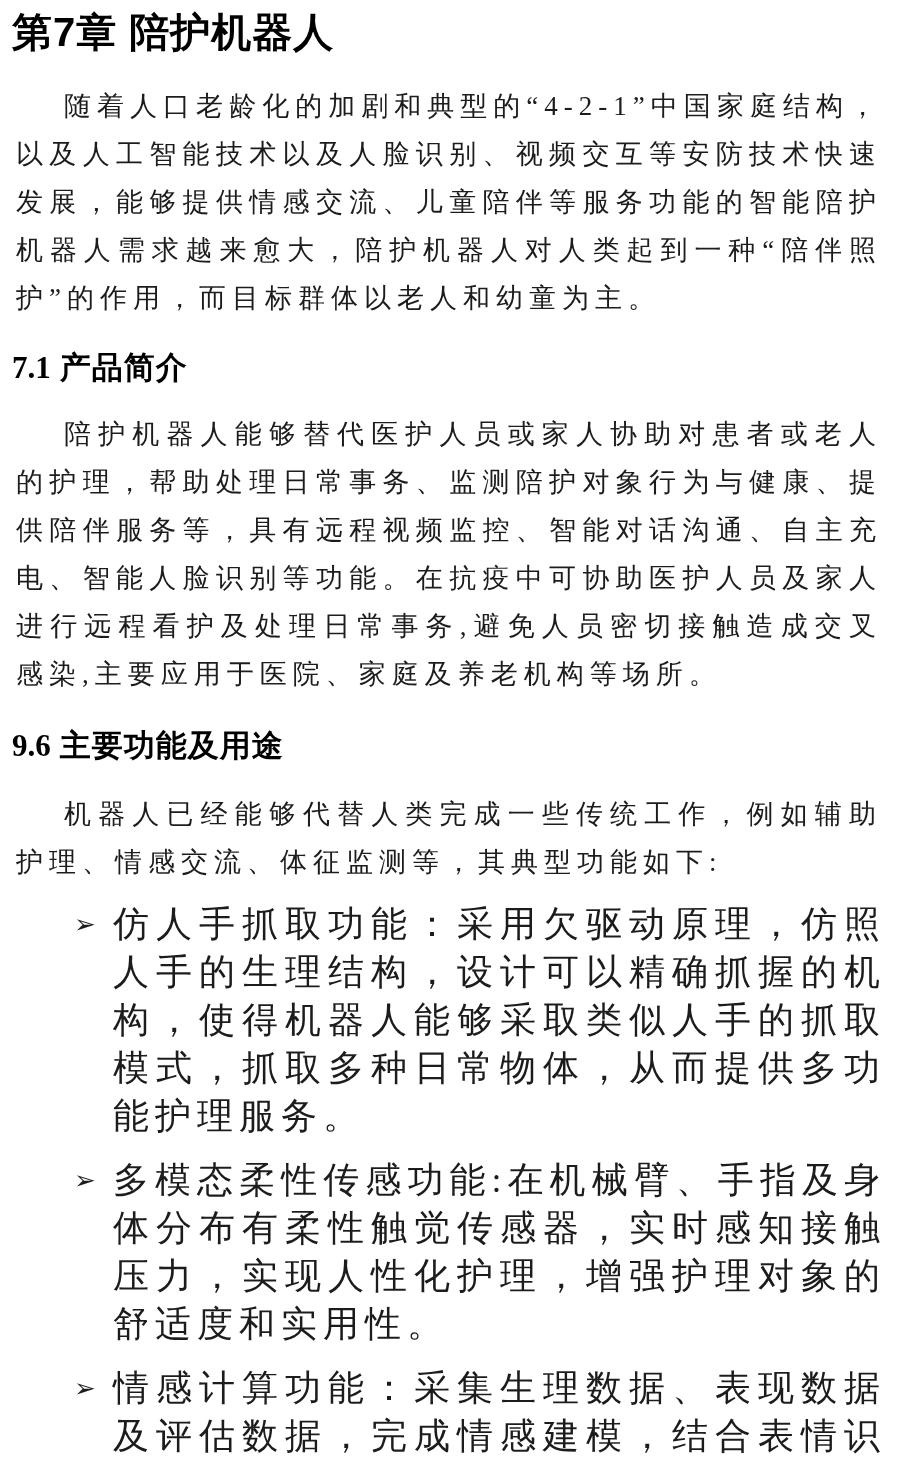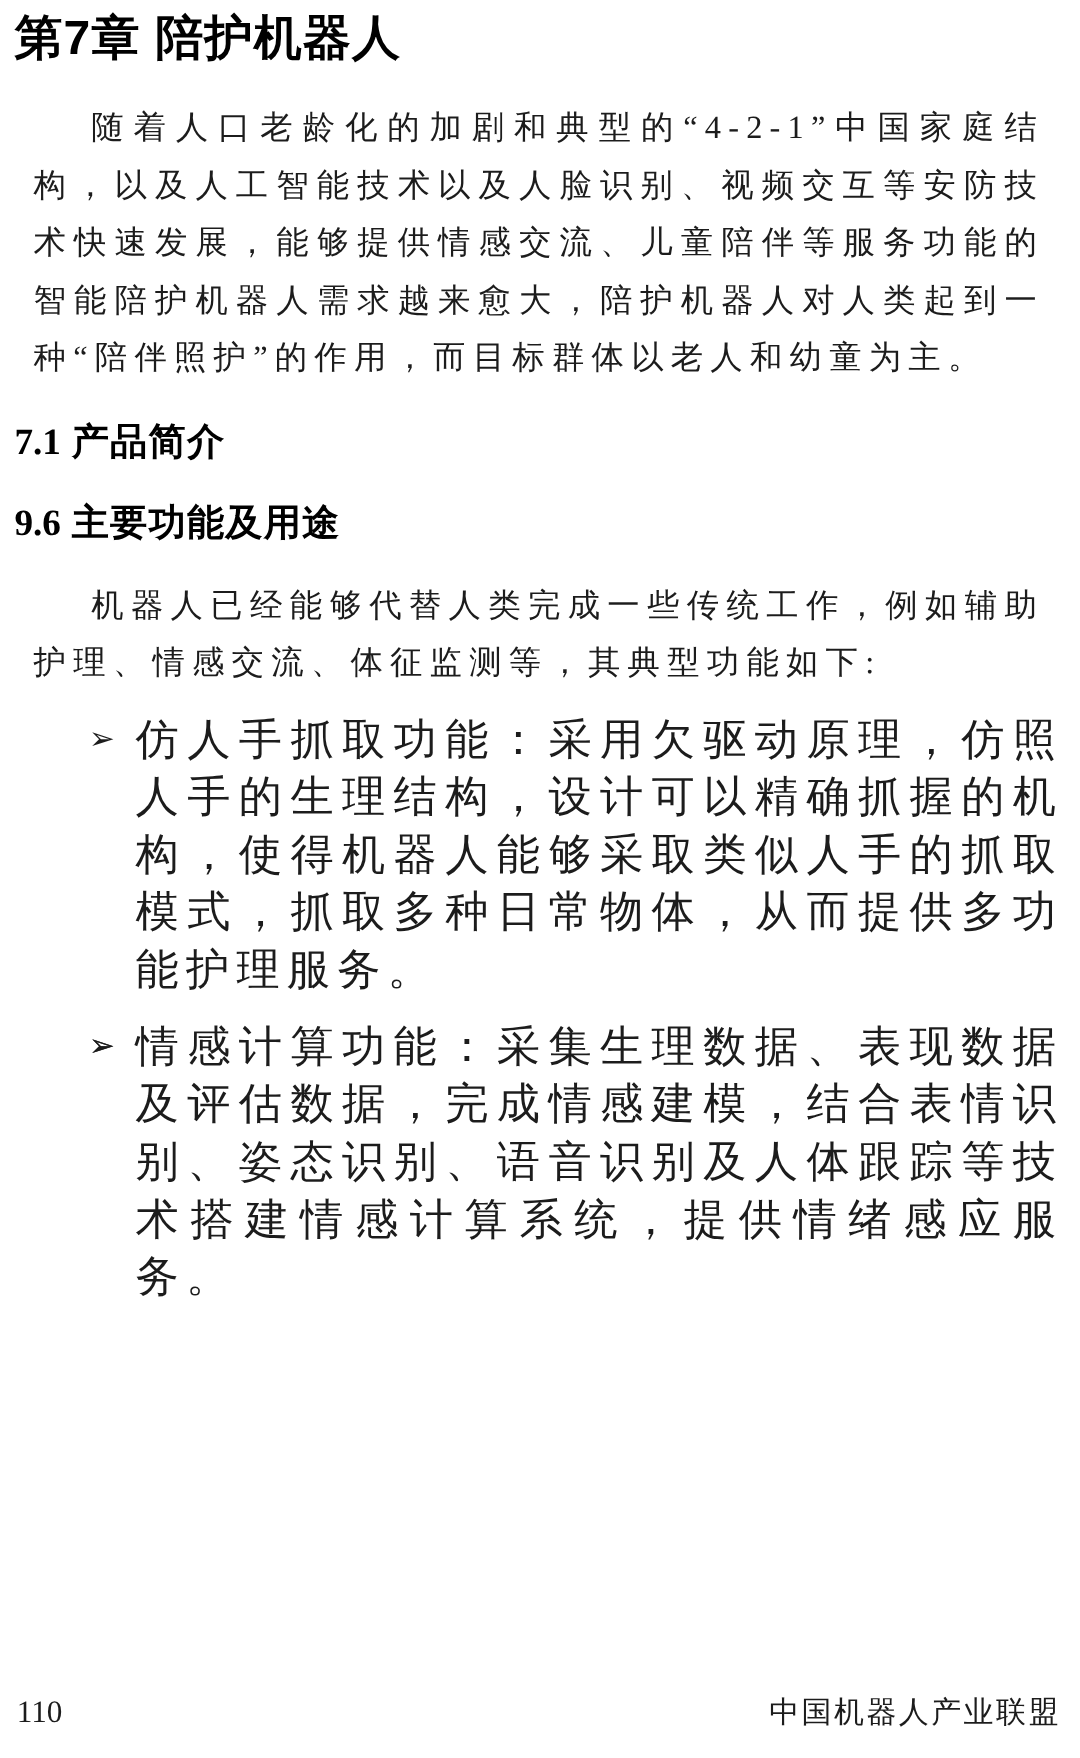--- a/index.html
+++ b/index.html
@@ -21,21 +21,21 @@
   .chapter-title {
     margin: 0;
     font-family: "Liberation Sans", sans-serif;
     font-size: 40px;
     line-height: 48px;
     font-weight: bold;
     color: #000000;
     letter-spacing: 1px;
   }
   .body-para {
-    margin: 16px;
+    margin: 4px;
     font-size: 27px;
     line-height: 48px;
     letter-spacing: 6px;
     text-align: justify;
     text-justify: inter-character;
     color: #1c1c1c;
   }
   .indent { text-indent: 48px; }
   .intro-para    { margin-top: 26px; }
   .section-body-1{ margin-top: 22px; }
@@ -102,43 +102,41 @@
 <div class="page">
 
   <h1 class="chapter-title">第7章 陪护机器人</h1>
 
   <p class="body-para indent intro-para">随着人口老龄化的加剧和典型的“4-2-1”中国家庭结构，以及人工智能技术以及人脸识别、视频交互等安防技术快速发展，能够提供情感交流、儿童陪伴等服务功能的智能陪护机器人需求越来愈大，陪护机器人对人类起到一种“陪伴照护”的作用，而目标群体以老人和幼童为主。</p>
 
   <h2 class="section-heading first">
     <span class="sec-num">7.1</span><span class="sec-title">产品简介</span>
   </h2>
 
+  <p class="body-para indent section-body-1">陪护机器人能够替代医护人员或家人协助对患者或老人的护理，帮助处理日常事务、监测陪护对象行为与健康、提供陪伴服务等，具有远程视频监控、智能对话沟通、自主充电、智能人脸识别等功能。在抗疫中可协助医护人员及家人进行远程看护及处理日常事务,避免人员密切接触造成交叉感染,主要应用于医院、家庭及养老机构等场所。</p>
 
   <h2 class="section-heading second">
     <span class="sec-num">9.6</span><span class="sec-title">主要功能及用途</span>
   </h2>
 
   <p class="body-para indent section-body-2">机器人已经能够代替人类完成一些传统工作，例如辅助护理、情感交流、体征监测等，其典型功能如下:</p>
 
   <div class="bullet-list">
 
     <div class="bullet">
       <span class="bullet-marker">➢</span>
       <span class="bullet-text">仿人手抓取功能：采用欠驱动原理，仿照人手的生理结构，设计可以精确抓握的机构，使得机器人能够采取类似人手的抓取模式，抓取多种日常物体，从而提供多功能护理服务。</span>
     </div>
 
     <div class="bullet">
       <span class="bullet-marker">➢</span>
+      <span class="bullet-text">多模态柔性传感功能:在机械臂、手指及身体分布有柔性触觉传感器，实时感知接触压力，实现人性化护理，增强护理对象的舒适度和实用性。</span>
     </div>
 
     <div class="bullet">
       <span class="bullet-marker">➢</span>
       <span class="bullet-text">情感计算功能：采集生理数据、表现数据及评估数据，完成情感建模，结合表情识别、姿态识别、语音识别及人体跟踪等技术搭建情感计算系统，提供情绪感应服务。</span>
     </div>
 
   </div>
 
-  <div class="page-footer">
-    <span class="page-number">110</span>
-    <span class="footer-org">中国机器人产业联盟</span>
-  </div>
 
 </div>
 
 </body></html>

